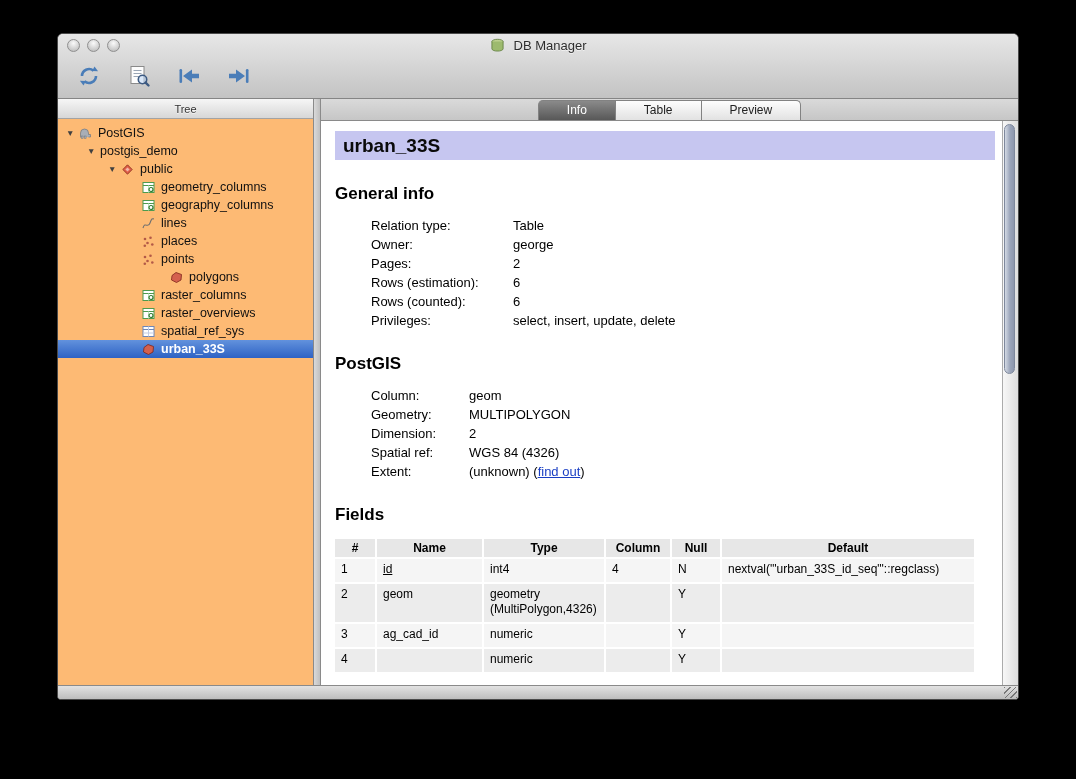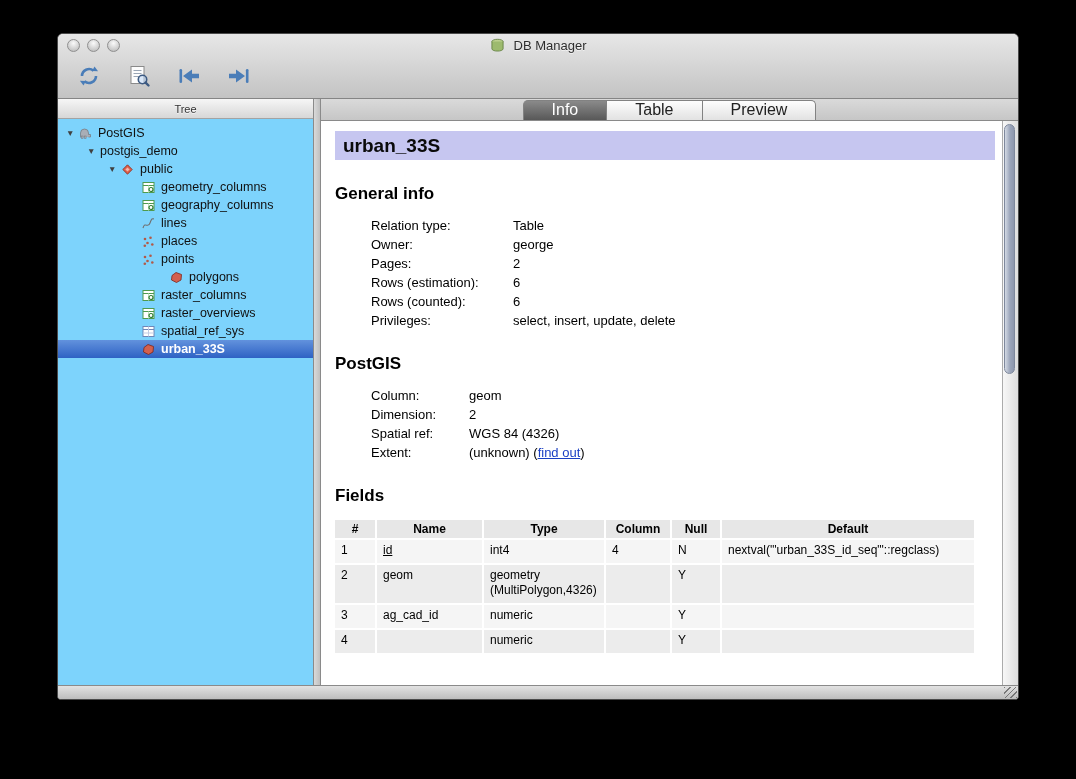--- a/index.html
+++ b/index.html
@@ -5,32 +5,32 @@
   html,body{margin:0;padding:0;width:1076px;height:779px;background:#000;font-family:"Liberation Sans",sans-serif;overflow:hidden;}
   .window{position:absolute;left:57px;top:33px;width:962px;height:667px;border-radius:6px 6px 4px 4px;overflow:hidden;background:#ececec;box-shadow:0 14px 40px rgba(0,0,0,.65);display:flex;flex-direction:column;border:1px solid #4a4a4a;box-sizing:border-box;}
   .chrome{height:64px;background:linear-gradient(#e7e7e7,#c3c3c3);border-bottom:1px solid #858585;flex:none;}
   .titlebar{height:23px;position:relative;display:flex;align-items:center;justify-content:center;gap:5px;}
   .lights{position:absolute;left:9px;top:5px;display:flex;gap:7px;}
   .light{width:13px;height:13px;border-radius:50%;background:radial-gradient(circle at 50% 30%,#fafafa,#c6c6c6 75%,#ababab);border:1px solid #8f8f8f;box-sizing:border-box;}
   .win-title{font-size:13px;color:#2e2e2e;text-shadow:0 1px 0 rgba(255,255,255,.6);}
   .toolbar{height:41px;display:flex;align-items:center;padding-left:13px;gap:14px;}
   .tbtn{width:36px;height:32px;display:flex;align-items:center;justify-content:center;border-radius:4px;}
   .main{flex:1;display:flex;min-height:0;}
-  .tree-panel{width:255px;flex:none;display:flex;flex-direction:column;background:#7dd3fc;border-right:1px solid #8a8a8a;}
+  .tree-panel{width:255px;flex:none;display:flex;flex-direction:column;background:#fdba74;border-right:1px solid #8a8a8a;}
   .panel-header{height:19px;flex:none;background:linear-gradient(#f6f6f6,#d7d7d7);border-bottom:1px solid #a3a3a3;display:flex;align-items:center;justify-content:center;font-size:11px;color:#333;text-shadow:0 1px 0 rgba(255,255,255,.7);}
   .tree-list{flex:1;padding-top:5px;overflow:hidden;}
   .tree-row{height:18px;line-height:18px;display:flex;align-items:center;font-size:12.5px;color:#111;white-space:nowrap;}
   .tree-row.selected{background:linear-gradient(#6292dd,#2e62c4);color:#fff;font-weight:bold;}
   .arrow{width:13px;flex:none;font-size:8.5px;color:#3f3f3f;}
   .tree-row.selected .arrow{color:#fff;}
   .ticon{width:16px;height:13px;flex:none;margin-right:3px;display:inline-flex;align-items:center;}
   .splitter{width:6px;flex:none;background:linear-gradient(90deg,#d9d9d9,#c0c0c0);border-right:1px solid #8a8a8a;}
   .right-panel{flex:1;display:flex;flex-direction:column;min-width:0;}
   .tabbar{height:21px;flex:none;background:linear-gradient(#dadada,#c6c6c6);border-bottom:1px solid #8a8a8a;display:flex;align-items:flex-end;justify-content:center;}
-  .tab{font-size:16px;line-height:14px;padding:2px 28px 3px;background:linear-gradient(#fdfdfd,#e2e2e2);border:1px solid #828282;border-bottom:none;color:#222;cursor:default;}
+  .tab{font-size:12px;line-height:14px;padding:2px 28px 3px;background:linear-gradient(#fdfdfd,#e2e2e2);border:1px solid #828282;border-bottom:none;color:#222;cursor:default;}
   .tab.active{background:linear-gradient(#8a8a8a,#585858);color:#fff;}
   .tab:first-child{border-radius:5px 0 0 0;}
   .tab:last-child{border-radius:0 5px 0 0;}
   .tab + .tab{border-left:none;}
   .content-wrap{flex:1;position:relative;background:#fff;min-height:0;}
   .content{position:absolute;top:0;left:0;right:15px;bottom:0;padding:10px 8px 0 14px;overflow:hidden;}
   .scrollbar{position:absolute;top:0;right:0;bottom:0;width:15px;background:linear-gradient(90deg,#f7f7f7,#dedede);border-left:1px solid #ababab;}
   .thumb{position:absolute;left:1px;top:3px;width:11px;height:250px;border-radius:6px;background:linear-gradient(90deg,#d4dae4,#9ba5ba 55%,#8d97ad);border:1px solid #7e889c;box-sizing:border-box;}
   .banner{height:29px;background:#c6c6f0;display:flex;align-items:center;padding-left:8px;font-size:19px;font-weight:bold;color:#0a0a0a;}
   h2.section{font-size:17px;margin:24px 0 0;color:#000;font-weight:bold;}
@@ -290,20 +290,24 @@
                 <span>select, insert, update, delete</span>
               </div>
             </div>
           <h2 class="section">PostGIS</h2>
           <div class="irows pg">
               <div class="irow">
                 <span class="ilabel">Column:</span>
                 <span>geom</span>
               </div>
               <div class="irow">
+                <span class="ilabel">Geometry:</span>
+                <span>MULTIPOLYGON</span>
+              </div>
+              <div class="irow">
                 <span class="ilabel">Dimension:</span>
                 <span>2</span>
               </div>
               <div class="irow">
                 <span class="ilabel">Spatial ref:</span>
                 <span>WGS 84 (4326)</span>
               </div>
               <div class="irow">
                 <span class="ilabel">Extent:</span>
                 <span>(unknown) (</span>

